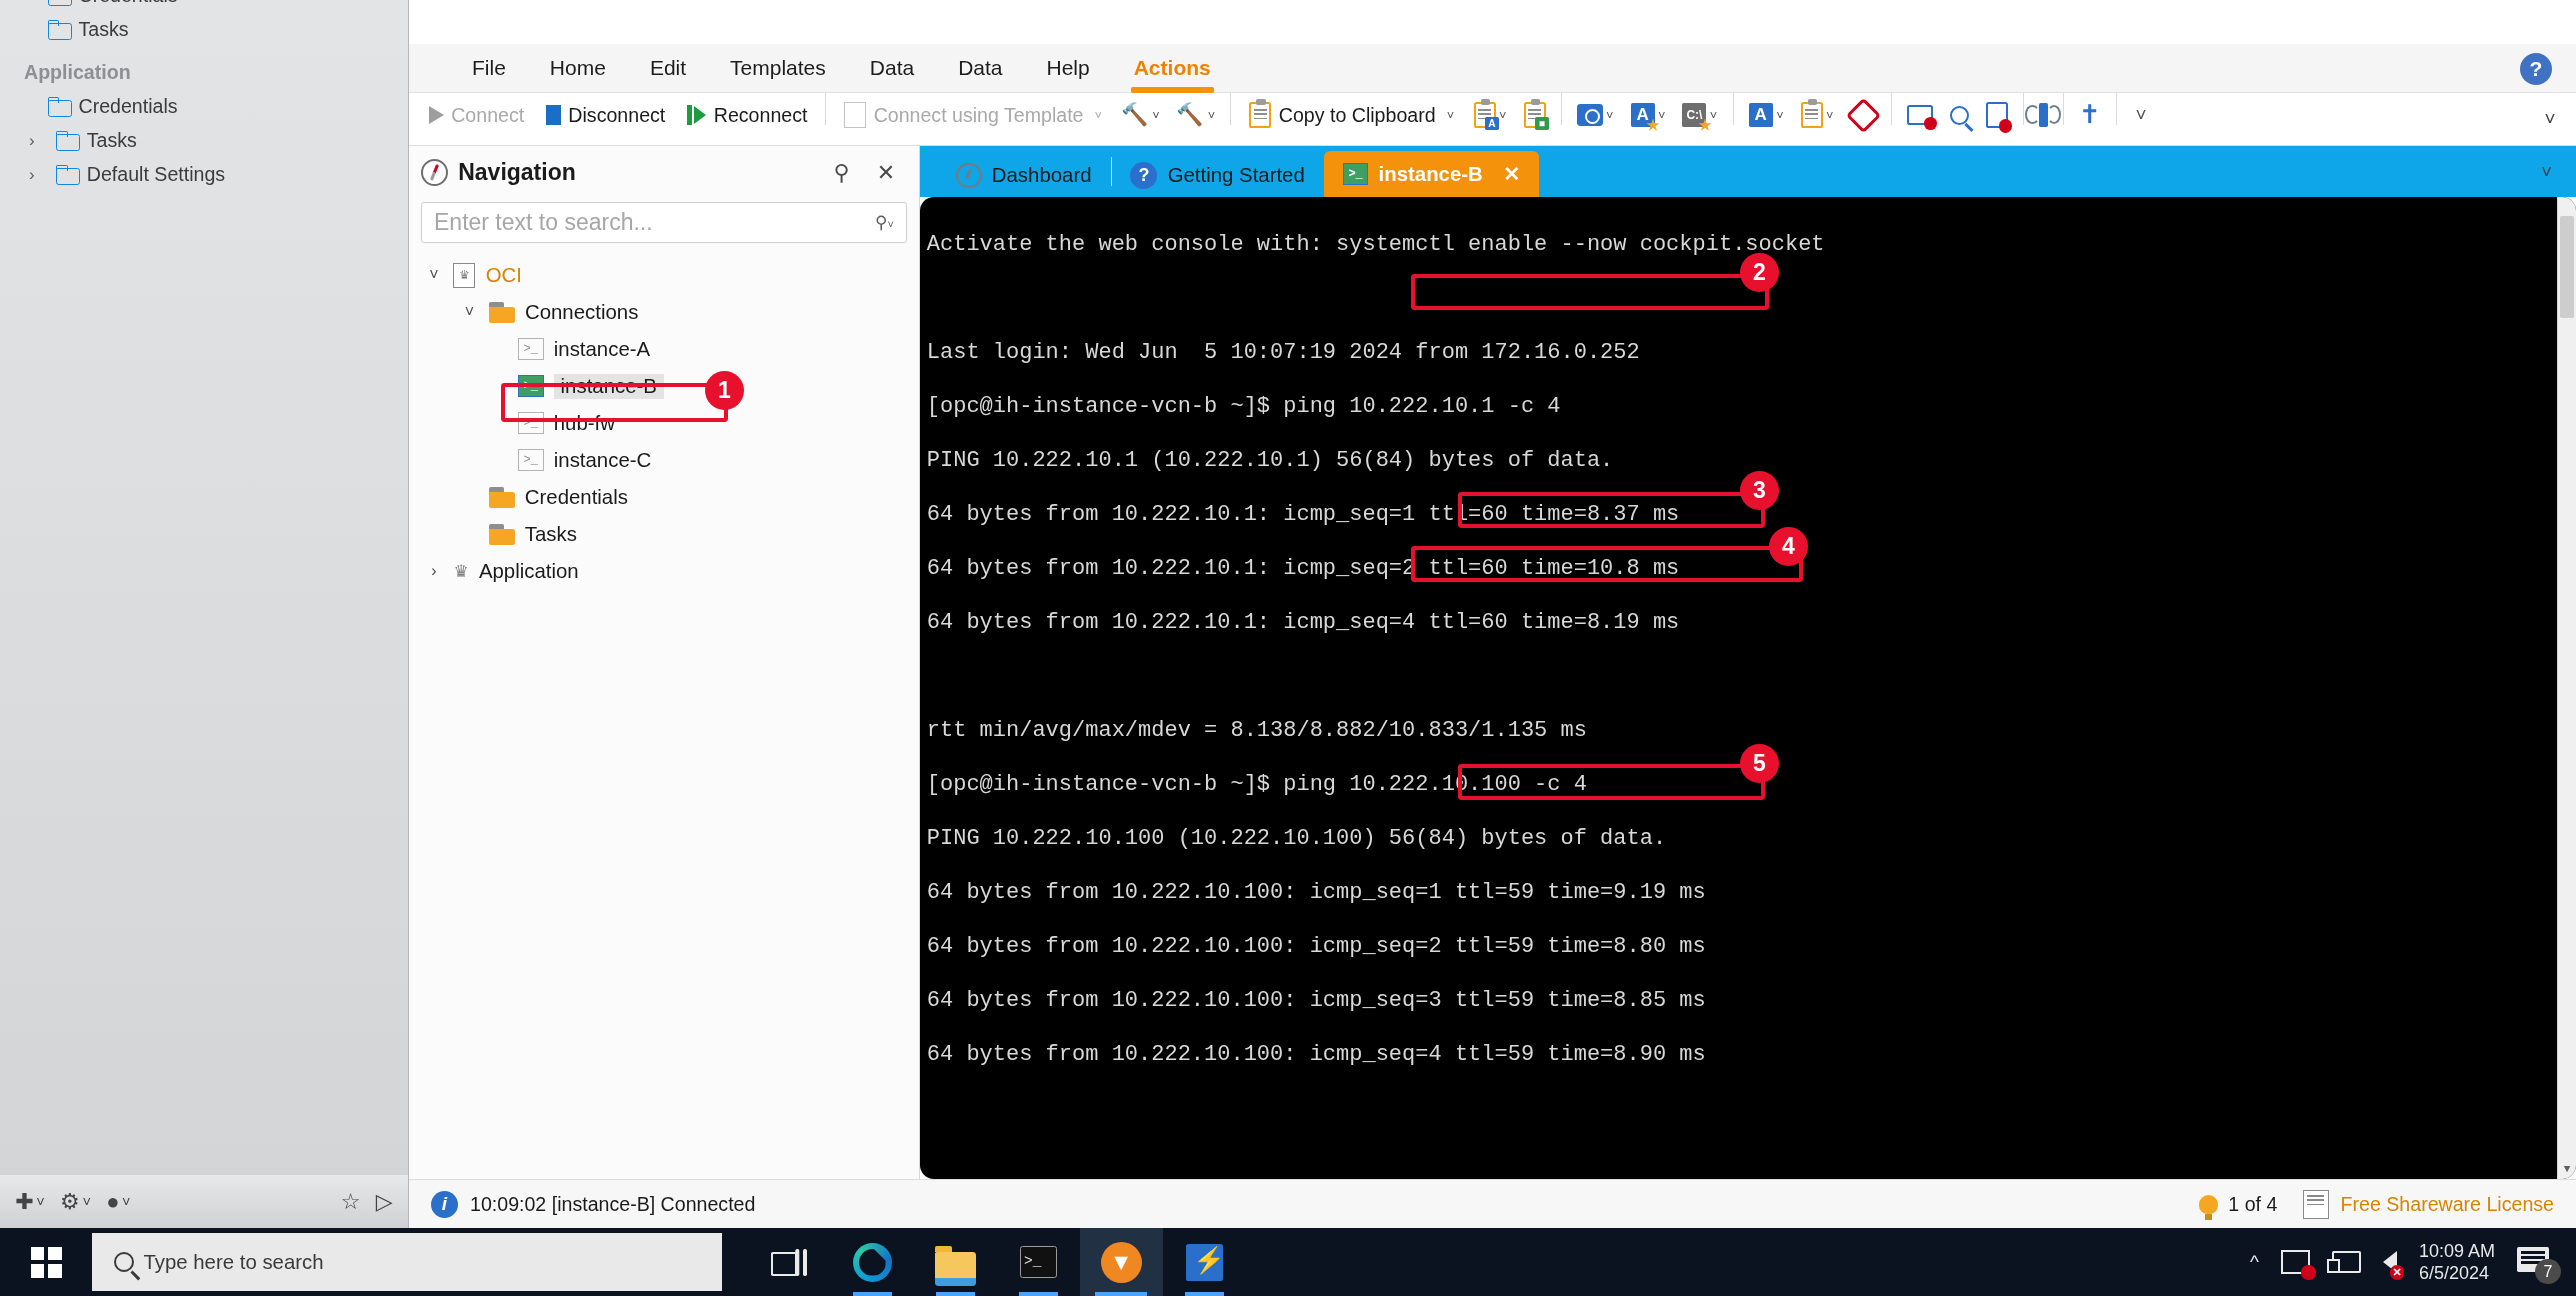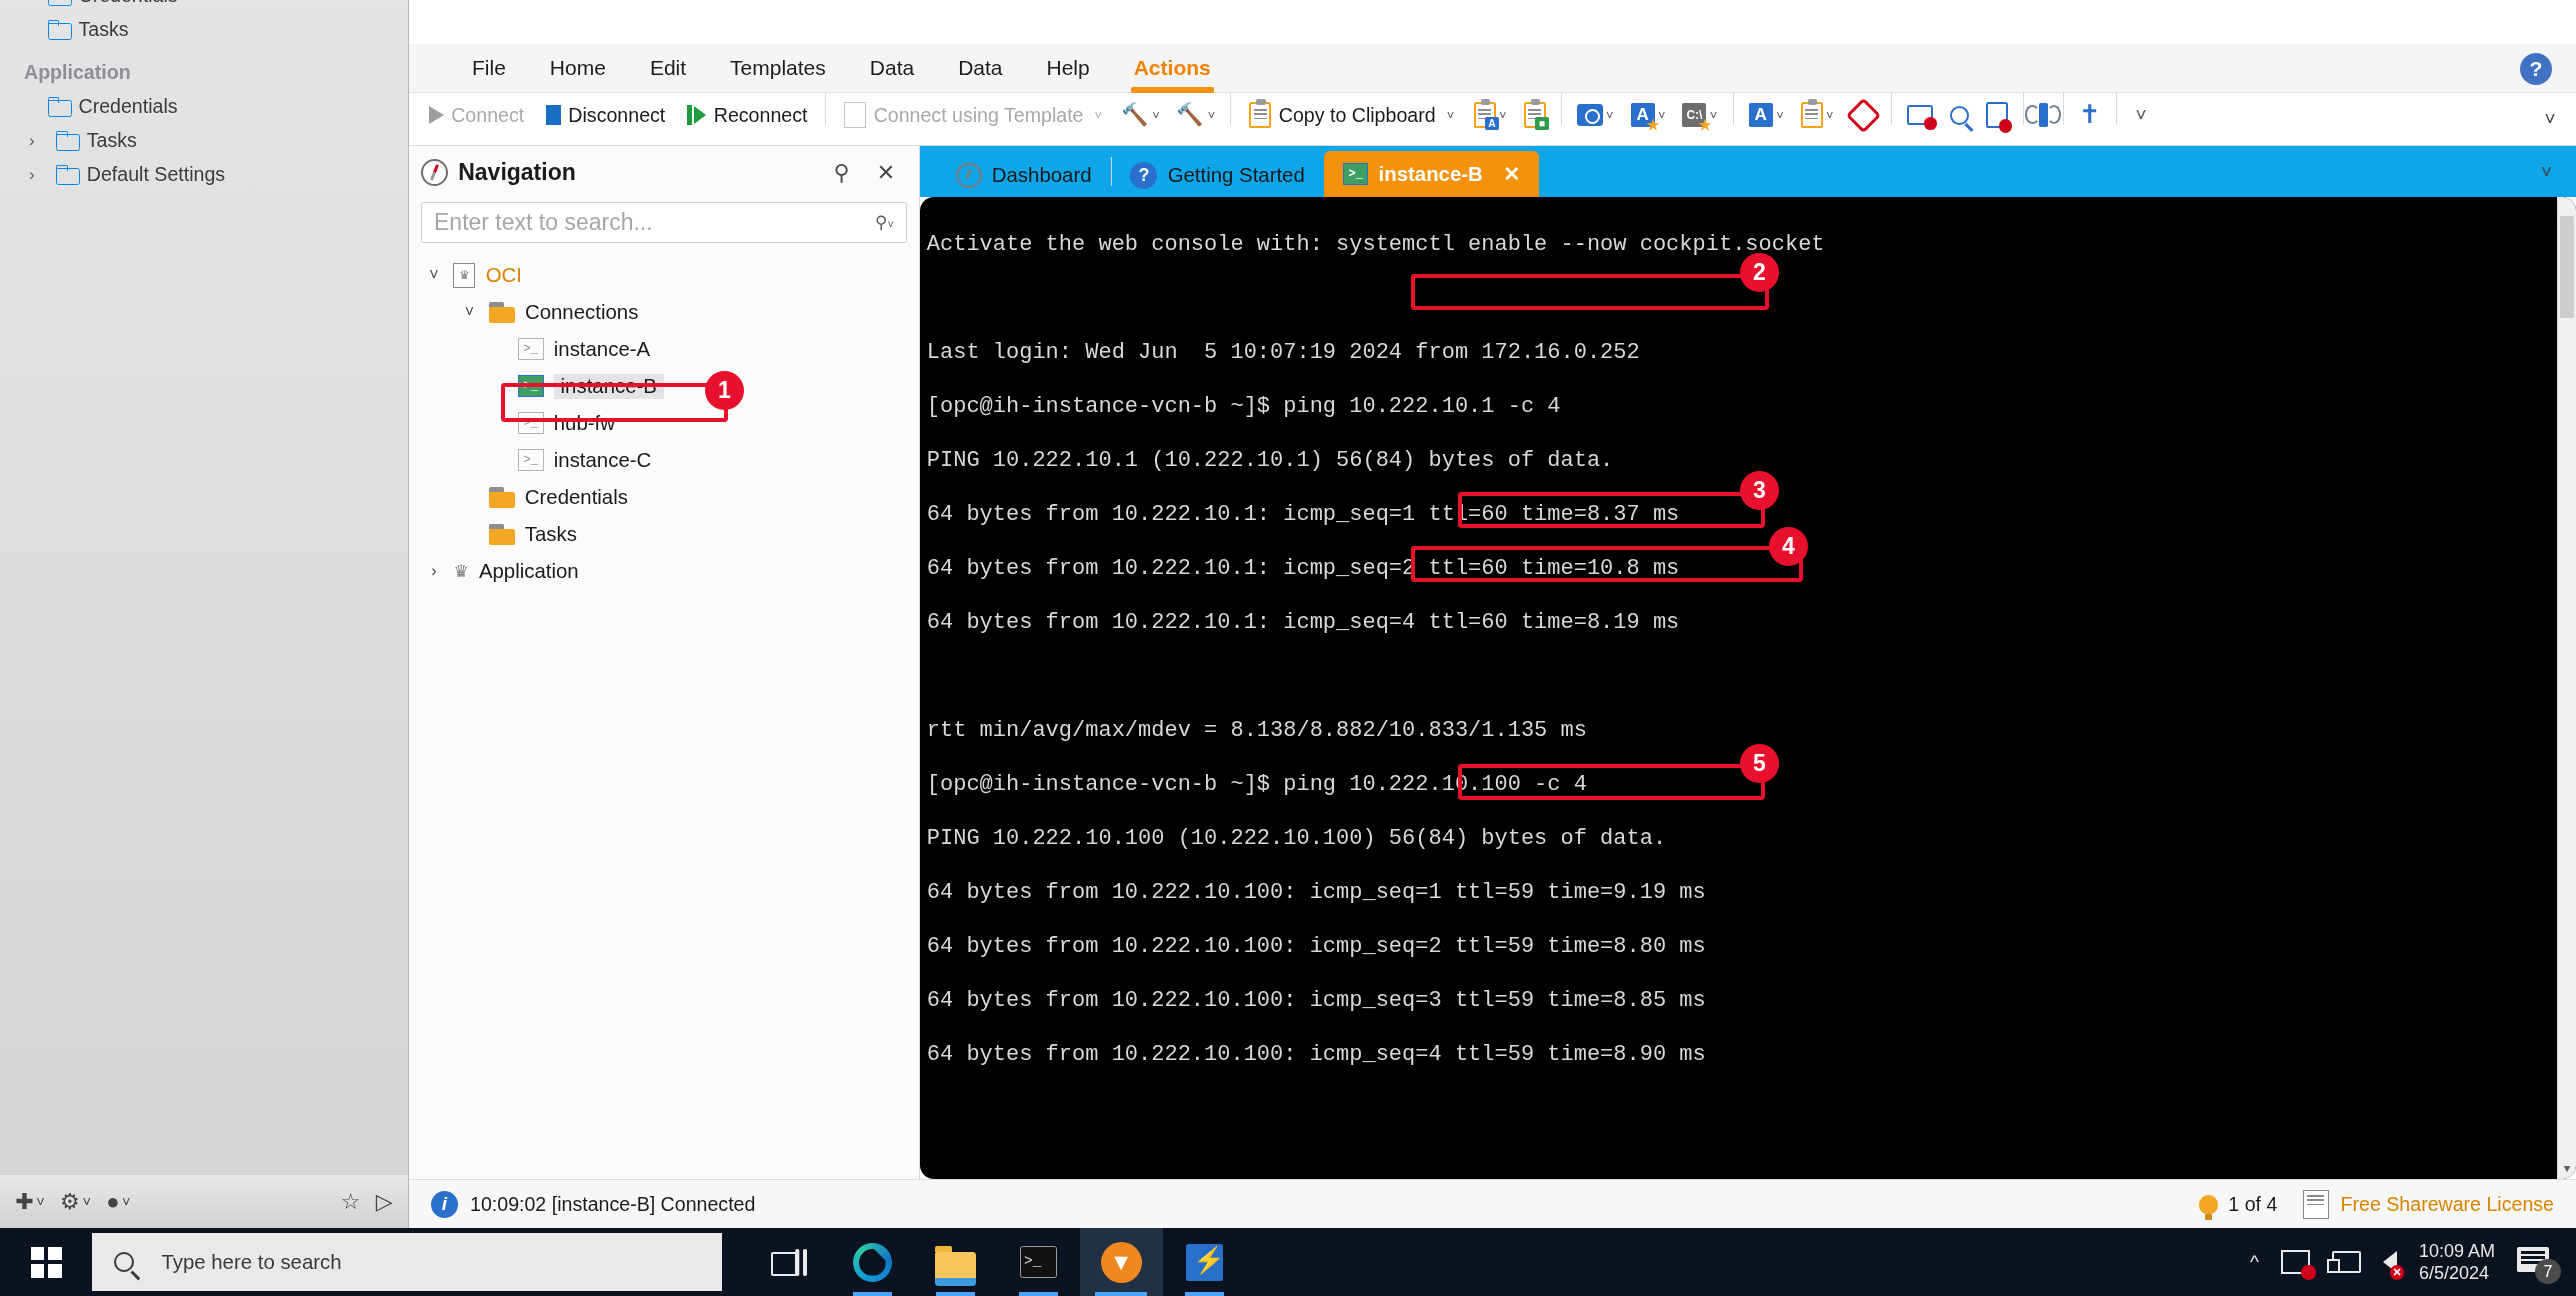--- a/index.html
+++ b/index.html
@@ -189,21 +189,21 @@
   
   #taskbar{
     position:absolute;left:0;bottom:0;width:2576px;height:68px;
     background:#0b1220;display:flex;align-items:center;
   }
   .win-btn{width:92px;height:68px;display:flex;align-items:center;justify-content:center;}
   .win-logo{width:31px;height:31px;display:grid;grid-template-columns:1fr 1fr;grid-template-rows:1fr 1fr;gap:3.4px;}
   .win-logo span{background:#ffffff;display:block;}
   .tb-search{
     width:630px;height:58px;background:#e9e9e9;display:flex;align-items:center;
-    padding:0 22px;gap:27px;color:#3a3a3a;font-size:20.4px;
+    padding:0 22px;gap:9px;color:#3a3a3a;font-size:20.4px;
   }
   .tb-mag{width:20.4px;height:20.4px;border:2.6px solid #3a3a3a;border-radius:50%;position:relative;}
   .tb-mag::after{content:"";position:absolute;right:-8.5px;bottom:-6.8px;width:11px;height:2.6px;background:#3a3a3a;transform:rotate(45deg);}
   .tb-apps{display:flex;align-items:center;height:68px;margin-left:25.6px;}
   .tb-app{width:83px;height:68px;display:flex;align-items:center;justify-content:center;position:relative;}
   .tb-app.active{background:#223044;}
   .tb-app.active::after{content:"";position:absolute;bottom:0;left:15.3px;right:15.3px;height:4.3px;background:#4aa3ff;}
   .tb-app.open::after{content:"";position:absolute;bottom:0;left:22px;right:22px;height:4.3px;background:#4aa3ff;}
   .taskview{width:36px;height:27px;position:relative;}
   .taskview::before{content:"";position:absolute;left:0;top:3.4px;width:22px;height:20.4px;border:2.6px solid #eaeaea;border-radius:1.7px;}

